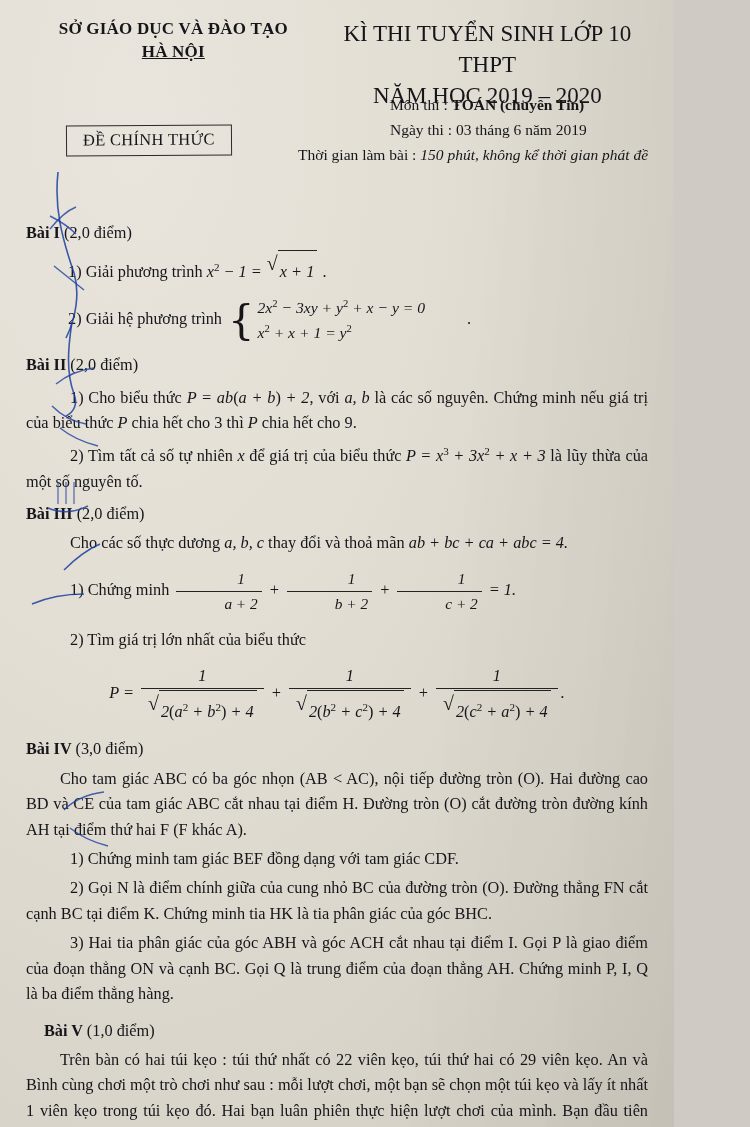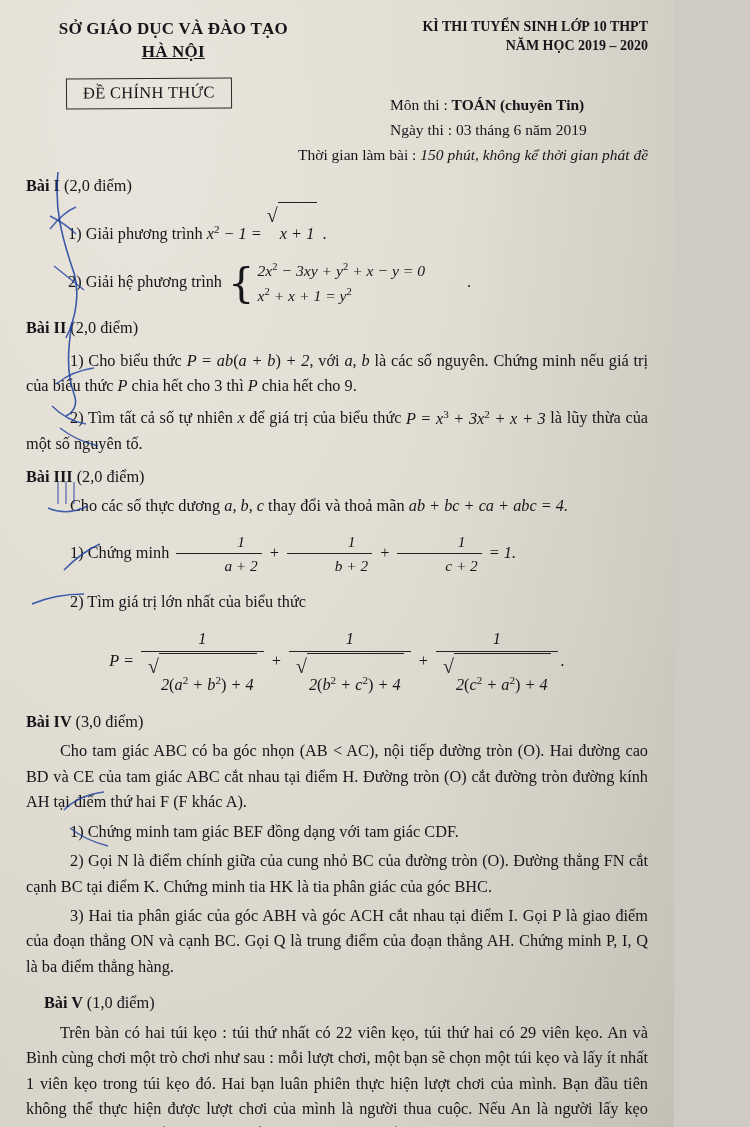--- a/index.html
+++ b/index.html
@@ -38,23 +38,23 @@
     width:330px;
     text-align:center;
     font-weight:bold;
     font-size:17px;
     letter-spacing:.2px;
     line-height:1.35;
   }
   .hdr-left .l2{ text-decoration:underline; }
   .hdr-right{
     width:360px;
-    text-align:right;
-    font-weight:bold;
-    font-size:14px;
+    text-align:center;
+    font-weight:normal;
+    font-size:23px;
     line-height:1.35;
   }
   .official{
     margin:14px 0 0 40px;
     display:inline-block;
     border:1.6px solid #2a2a2a;
     padding:4px 16px 5px 16px;
     font-size:16.5px;
     letter-spacing:.3px;
     transform:rotate(-0.4deg);
@@ -115,21 +115,21 @@
   .sqrt:before{
     content:"\221A";
     position:absolute;
     left:0; top:-2px;
     font-size:1.22em;
     font-style:normal;
   }
   .sqrt > .rad{
     display:inline-block;
     border-top:1.1px solid #222;
-    padding:18px 3px 0 2px;
+    padding:8px 3px 0 2px;
   }
 
   .brace{
     display:inline-flex;
     align-items:center;
     vertical-align:middle;
     margin:0 2px;
   }
   .brace .bsym{
     font-size:2.55em;

